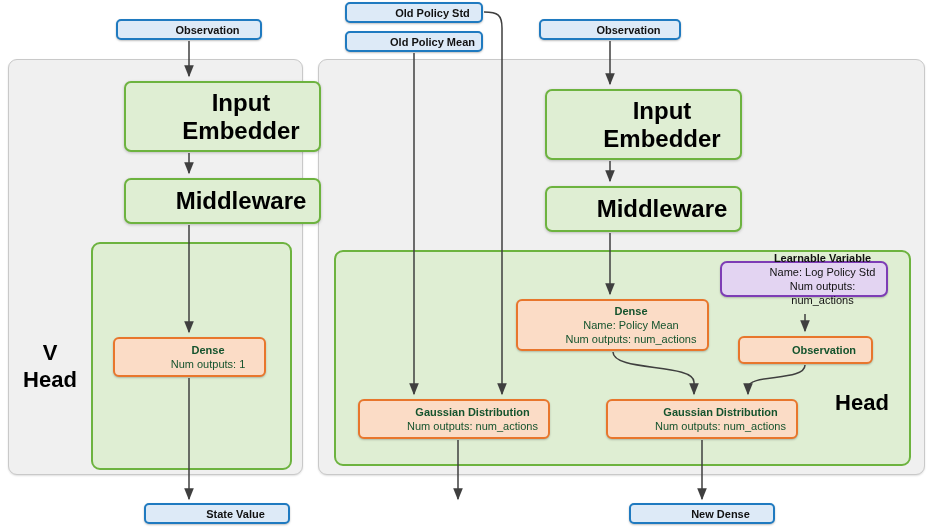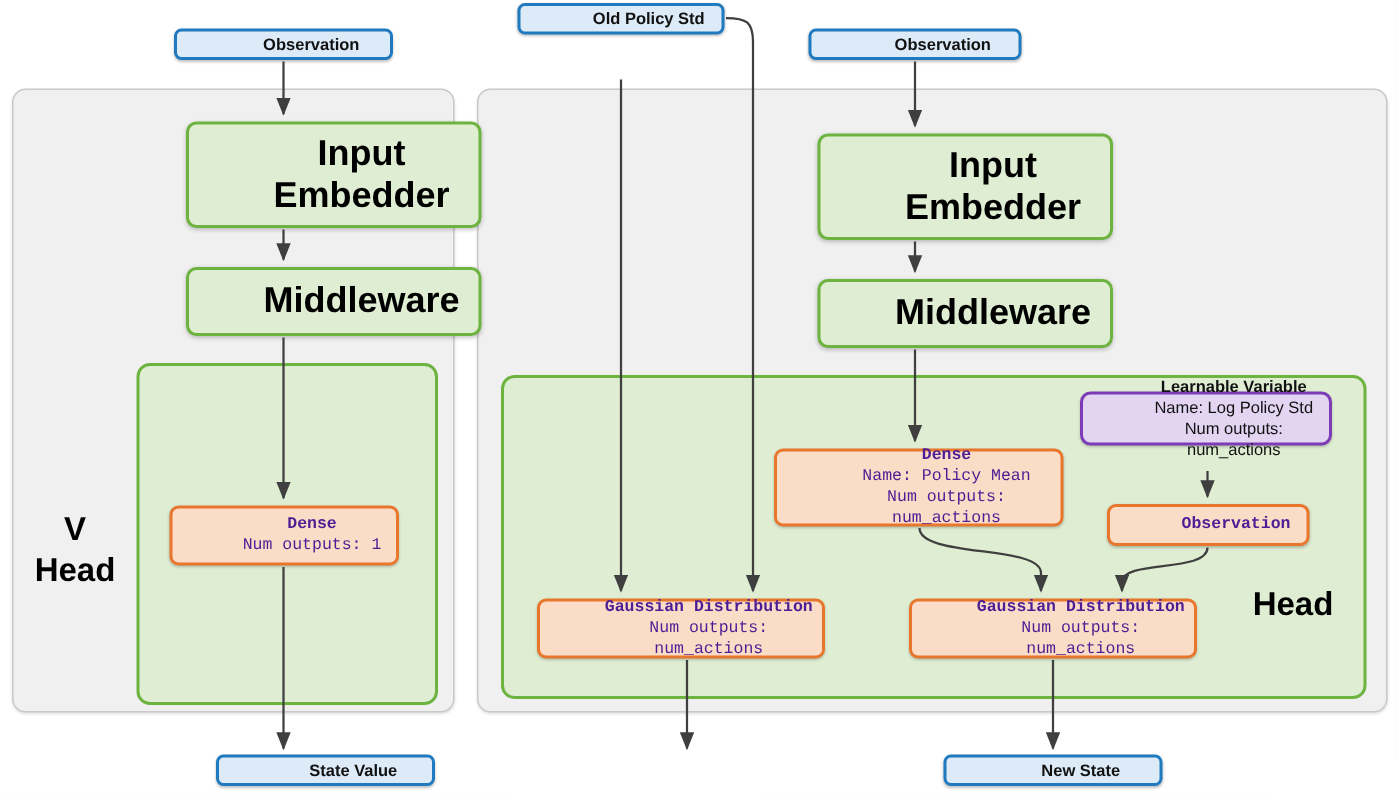--- a/index.html
+++ b/index.html
@@ -32,21 +32,21 @@
     box-shadow:0 1px 2px rgba(0,0,0,.25);
   }
   .green{
     background:#dfeed3;border:2px solid #6db33f;border-radius:7px;
     font-weight:bold;color:#000;
     box-shadow:0 1px 3px rgba(0,0,0,.22);
   }
   .green.big{font-size:24px;margin-left:33px;}
   .orange{
     background:#fbdcc6;border:2px solid #e8762c;border-radius:6px;
-    color:#4c1d95;box-shadow:0 1px 2px rgba(0,0,0,.22);font-family:Liberation Mono, monospace;
+    color:#14532d;box-shadow:0 1px 2px rgba(0,0,0,.22);
   }
   .purple{
     background:#e3d4f2;border:2px solid #7d3cb5;border-radius:7px;
     color:#111;box-shadow:0 1px 2px rgba(0,0,0,.22);
   }
   .ttl{font-size:11px;font-weight:bold;line-height:14px;}
   .sub{font-size:11px;font-weight:normal;line-height:14px;}
 
   .headlabel{
     position:absolute;z-index:4;font-size:22px;font-weight:bold;color:#000;
@@ -89,20 +89,23 @@
   </div>
 
   <div class="panel" style="left:318px;top:59px;width:605px;height:414px;"></div>
 
   <div class="greenbox" style="left:334px;top:250px;width:573px;height:212px;"></div>
 
   <div class="node blue" style="left:345px;top:2px;width:138px;height:21px;">
     <span class="ttl">Old Policy Std</span>
   </div>
 
+  <div class="node blue" style="left:345px;top:31px;width:138px;height:21px;">
+    <span class="ttl">Old Policy Mean</span>
+  </div>
 
   <div class="node blue" style="left:539px;top:19px;width:142px;height:21px;">
     <span class="ttl">Observation</span>
   </div>
 
   <div class="node green big" style="left:512px;top:89px;width:197px;height:71px;">
     <span>Input Embedder</span>
   </div>
 
   <div class="node green big" style="left:512px;top:186px;width:197px;height:46px;">
@@ -134,21 +137,21 @@
     <span class="ttl">Gaussian Distribution</span>
     <span class="sub">Num outputs: num_actions</span>
   </div>
 
   <div class="headlabel" style="left:820px;top:389px;width:84px;">
     <div>Head</div>
   </div>
 
 
   <div class="node blue" style="left:629px;top:503px;width:146px;height:21px;">
-    <span class="ttl">New State</span>
+    <span class="ttl">New Dense</span>
   </div>
 
   <svg class="wires" viewBox="0 0 931 529">
     <defs>
       <marker id="ah" markerWidth="9" markerHeight="9" refX="7.2" refY="3.2" orient="auto" markerUnits="strokeWidth">
         <path d="M0,0 L8,3.2 L0,6.4 z" fill="#3f3f3f"></path>
       </marker>
     </defs>
     <g stroke="#3f3f3f" stroke-width="1.5" fill="none" marker-end="url(#ah)">
 

